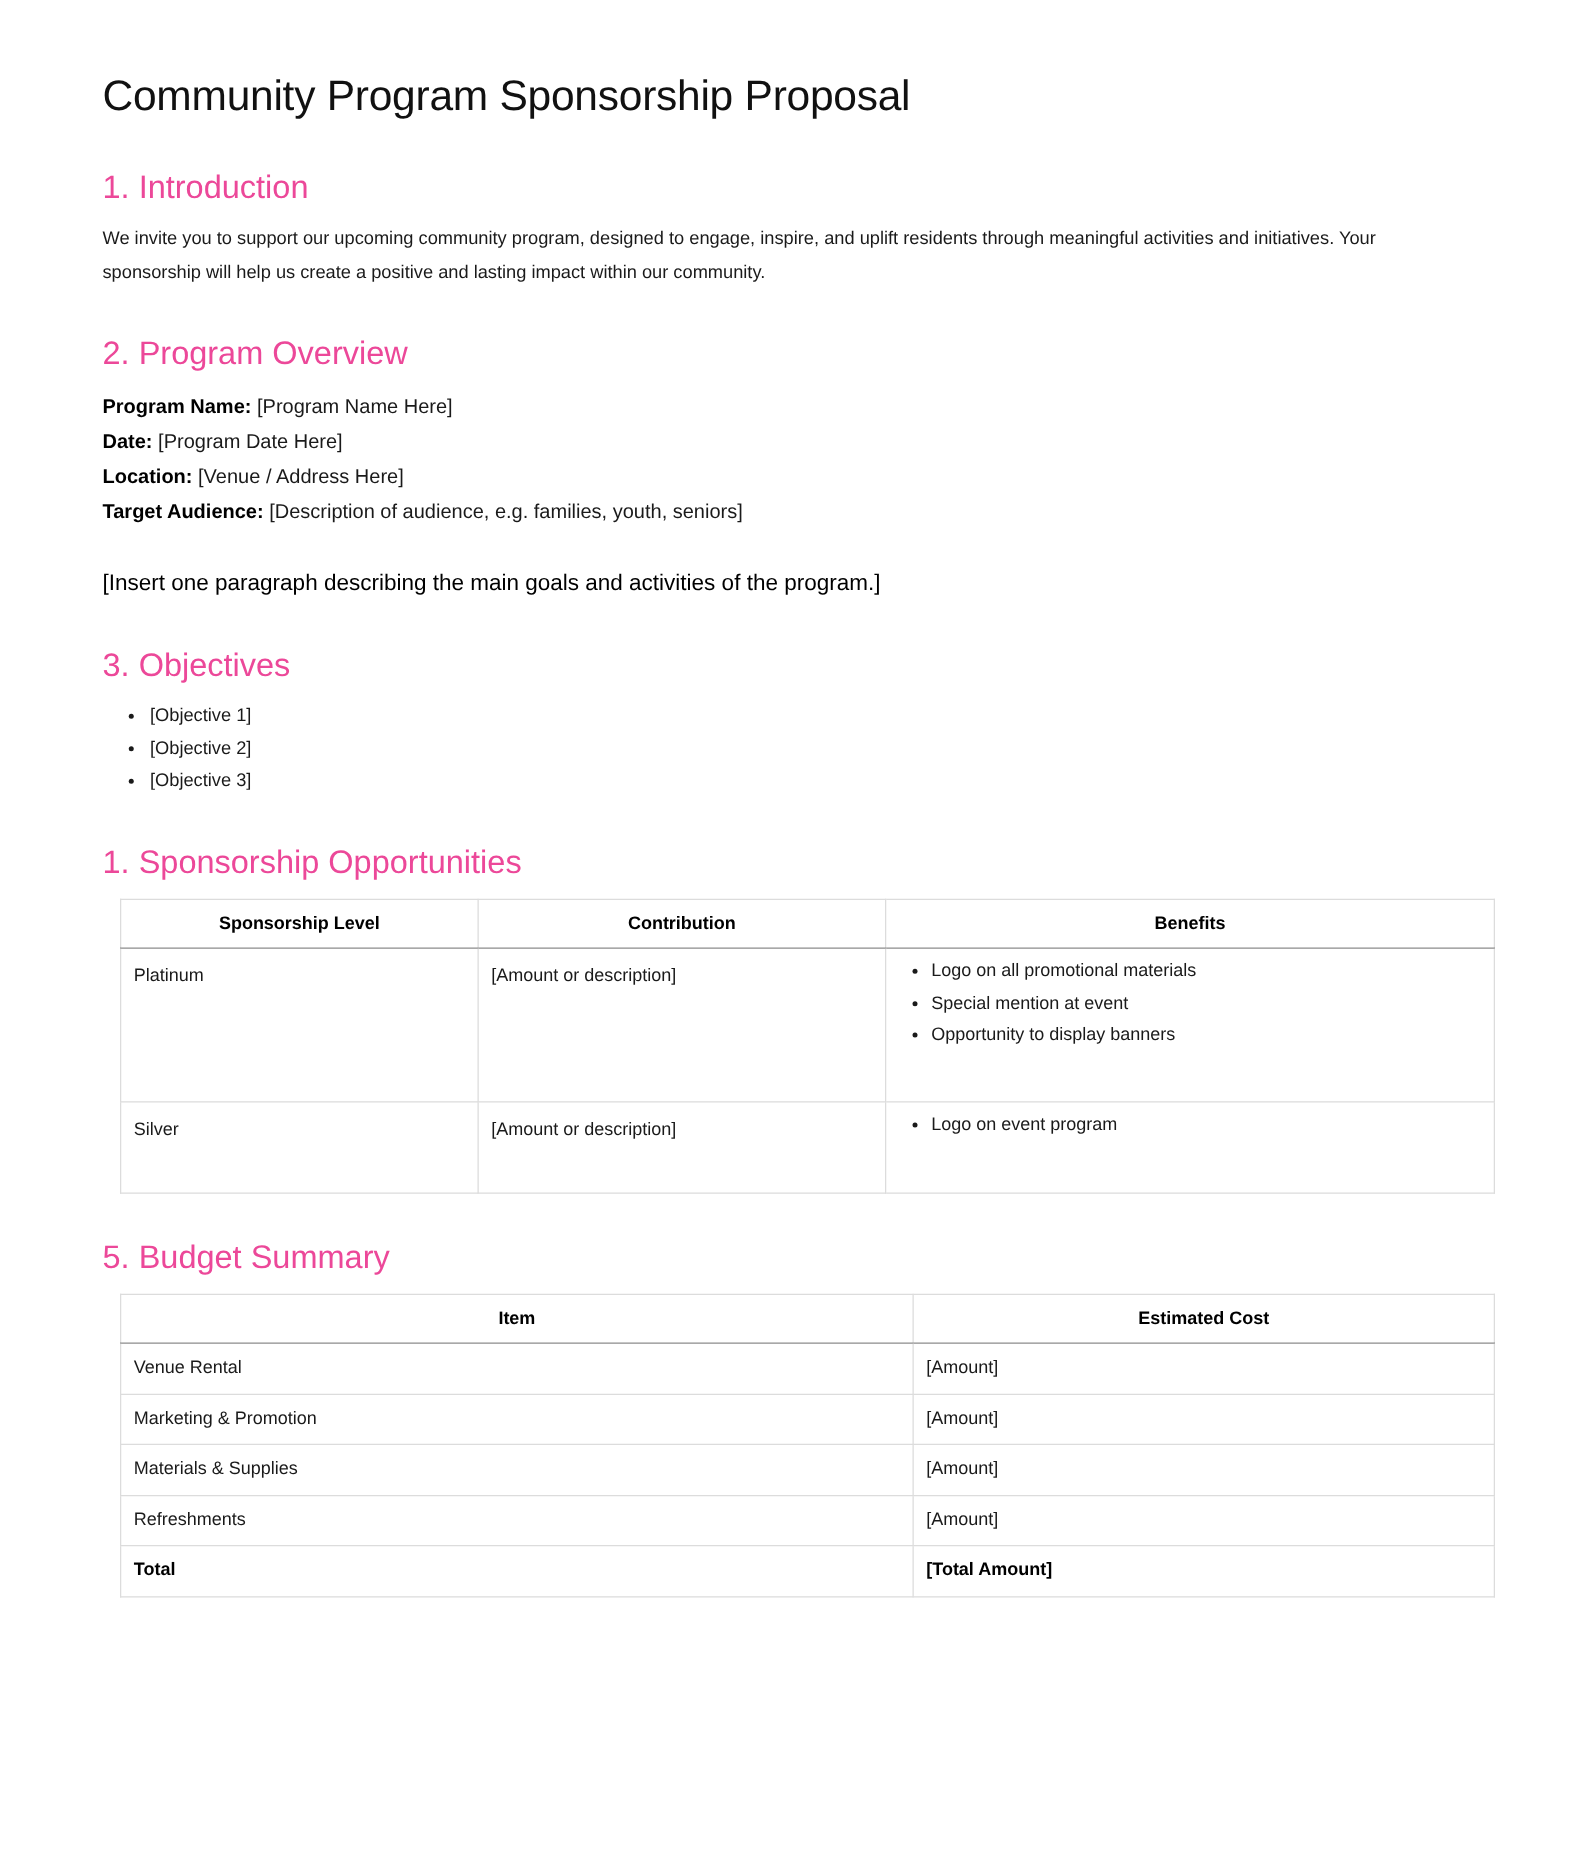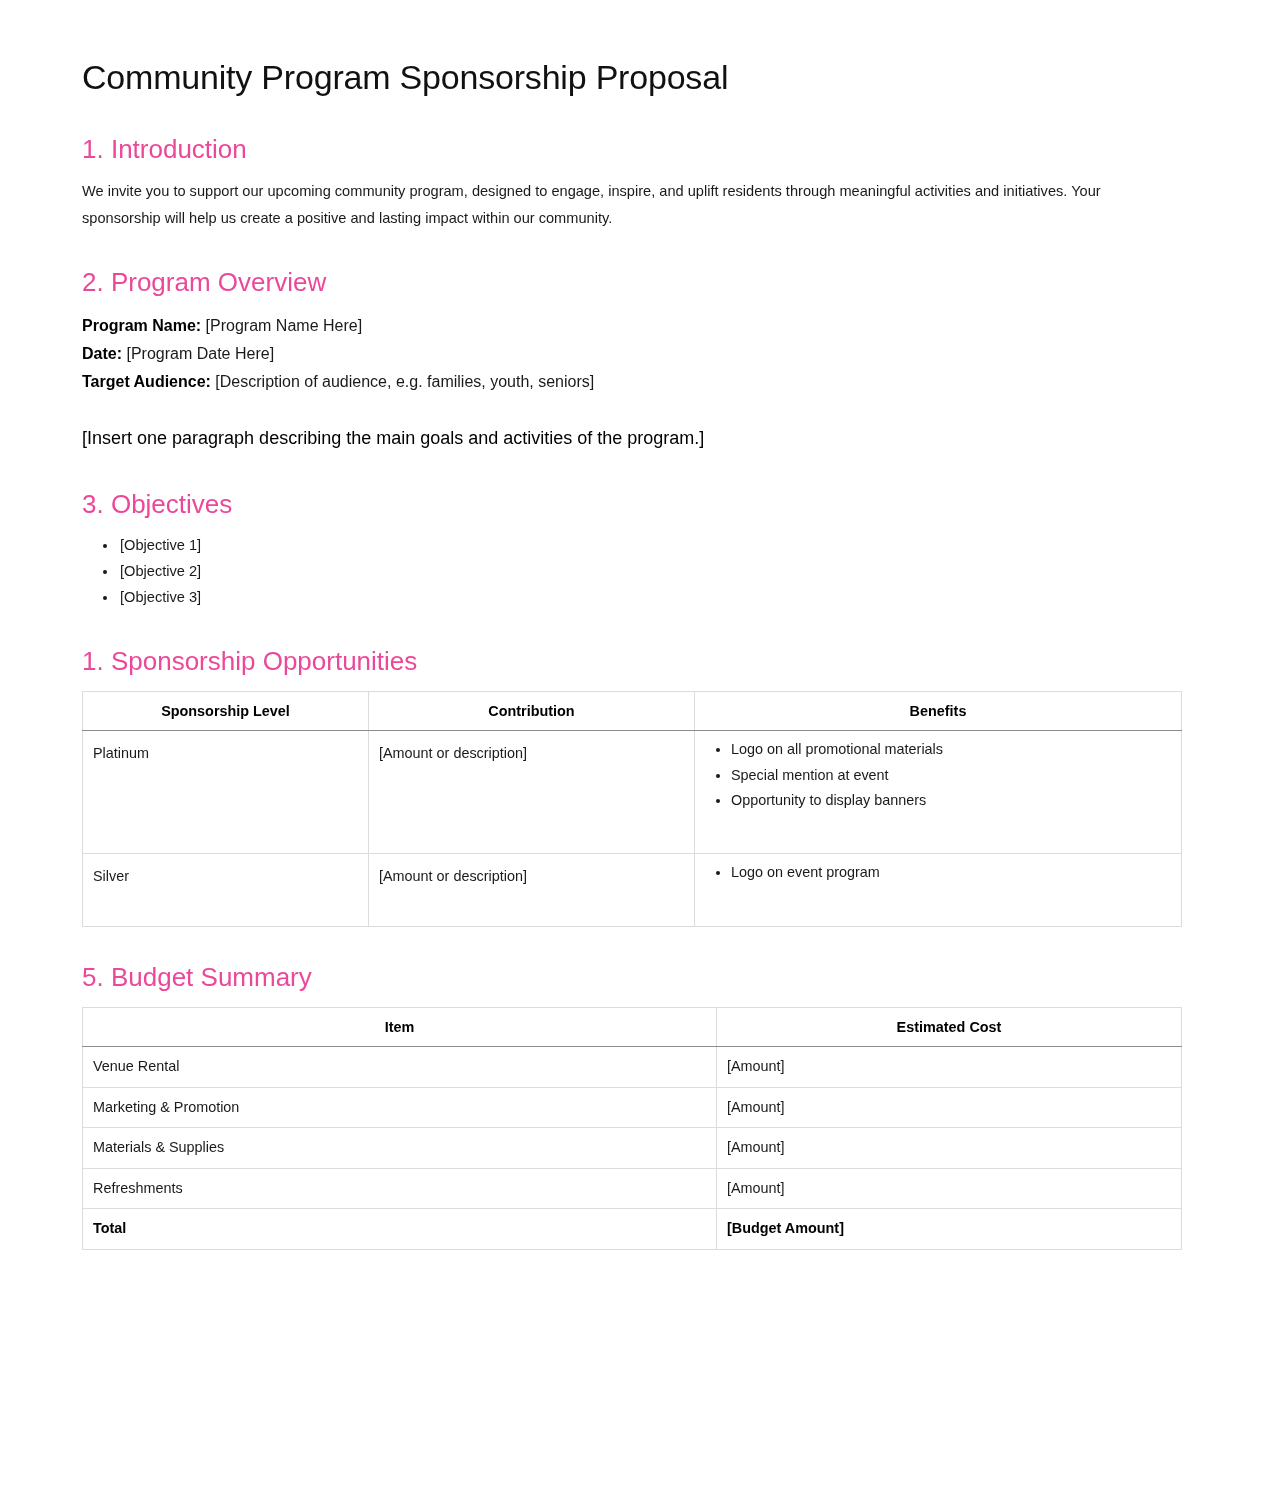--- a/index.html
+++ b/index.html
@@ -71,20 +71,21 @@
     color: #1a1a1a;
   }
   ul.bullets li { margin: 0; padding-left: 2px; }
 
   table.doc-table {
     border-collapse: collapse;
     width: 1099px;
     table-layout: fixed;
     margin-top: 8px;
     font-size: 14.4px;
+    margin-left: 14px;
   }
   table.doc-table th,
   table.doc-table td {
     border: 1px solid #dcdcdc;
     vertical-align: top;
     color: #1a1a1a;
   }
   table.doc-table thead th {
     text-align: center;
     font-weight: bold;
@@ -140,20 +141,24 @@
 
   <h2 class="section-heading">2. Program Overview</h2>
   <ul class="overview-list">
     <li>
       <span class="lbl">Program Name:</span>
       <span>[Program Name Here]</span>
     </li>
     <li>
       <span class="lbl">Date:</span>
       <span>[Program Date Here]</span>
+    </li>
+    <li>
+      <span class="lbl">Location:</span>
+      <span>[Venue / Address Here]</span>
     </li>
     <li>
       <span class="lbl">Target Audience:</span>
       <span>[Description of audience, e.g. families, youth, seniors]</span>
     </li>
   </ul>
   <p class="insert-para">[Insert one paragraph describing the main goals and activities of the program.]</p>
 
   <h2 class="section-heading">3. Objectives</h2>
   <ul class="bullets">
@@ -224,18 +229,18 @@
       <tr>
         <td>Materials &amp; Supplies</td>
         <td>[Amount]</td>
       </tr>
       <tr>
         <td>Refreshments</td>
         <td>[Amount]</td>
       </tr>
       <tr class="total-row">
         <td>Total</td>
-        <td>[Budget Amount]</td>
+        <td>[Total Amount]</td>
       </tr>
     </tbody>
   </table>
 
 </div>
 
 </body></html>

